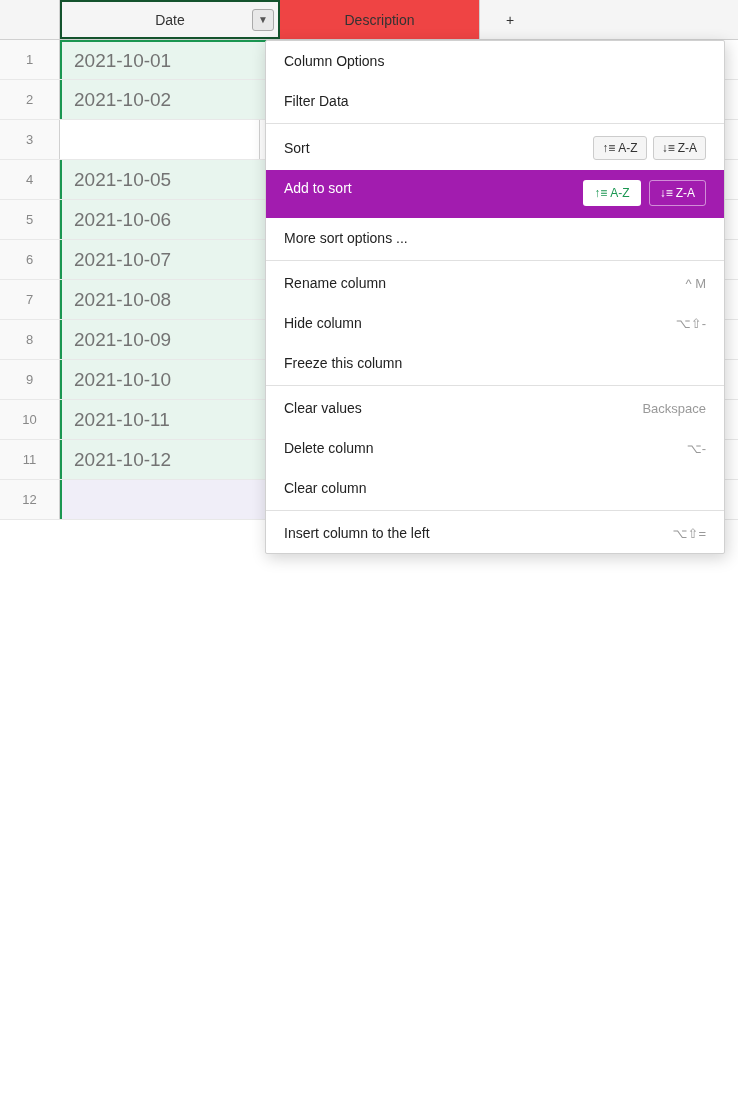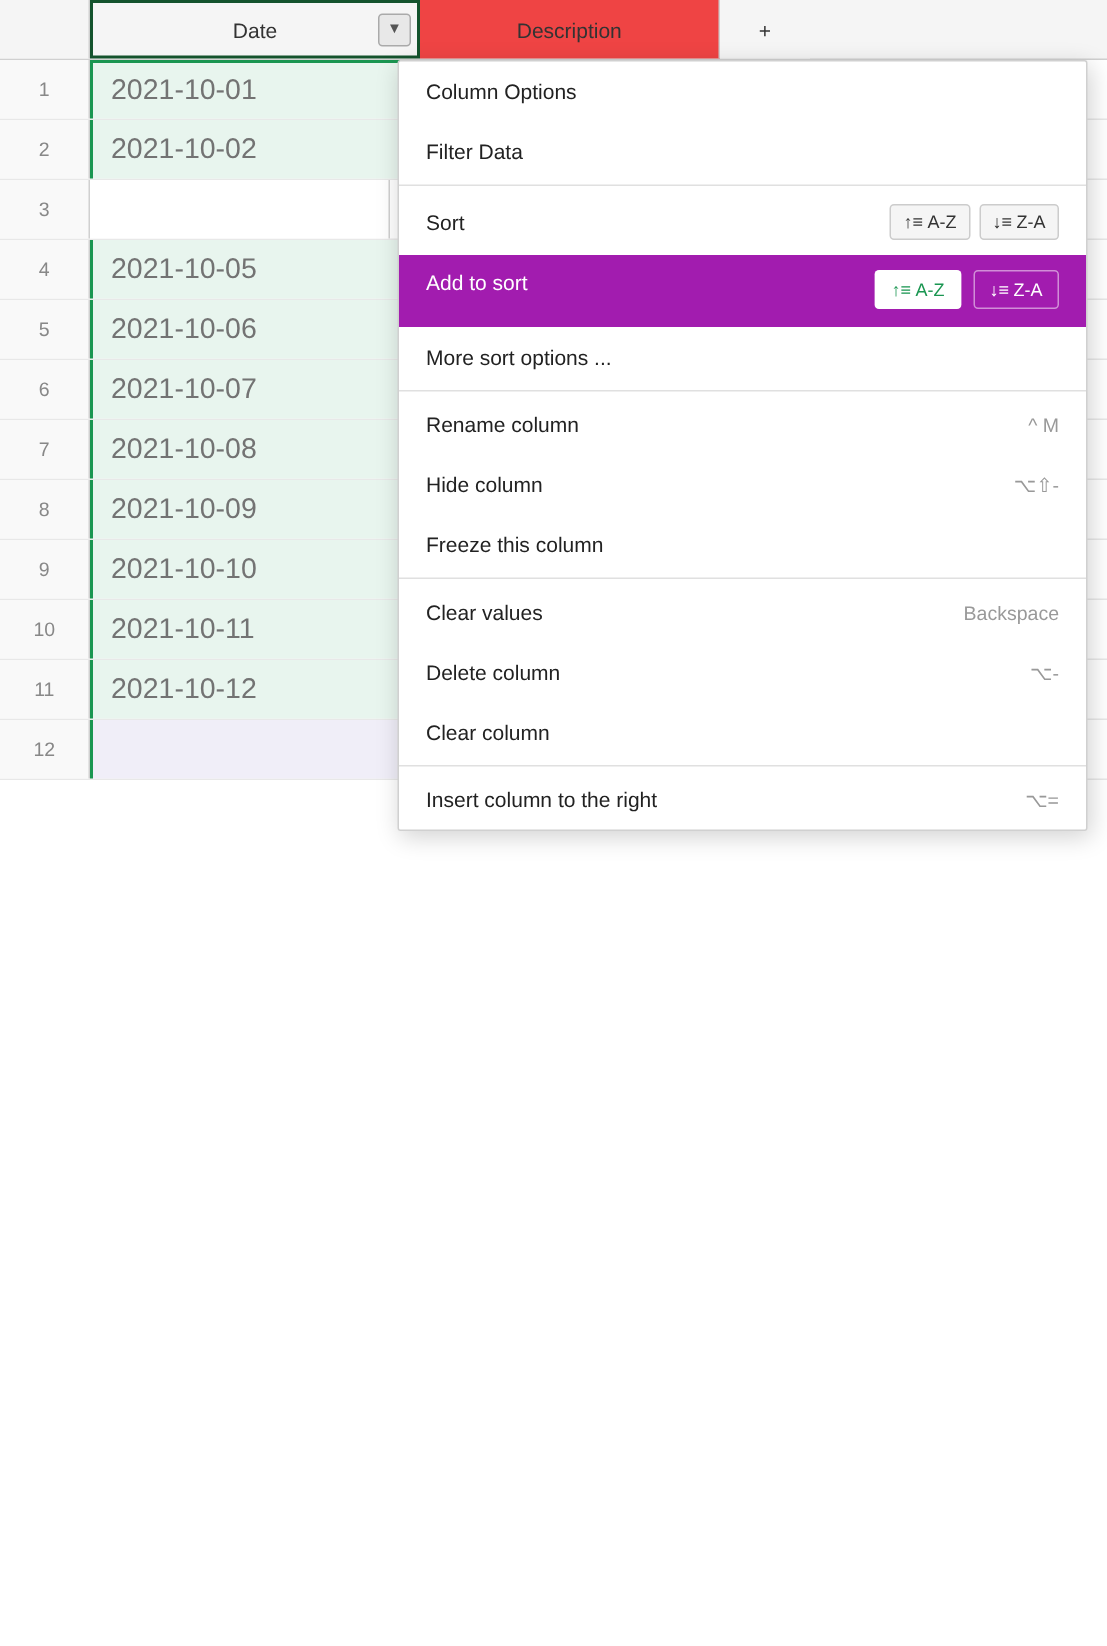--- a/index.html
+++ b/index.html
@@ -411,19 +411,19 @@
     <span class="menu-item-label">Delete column</span>
     <span class="menu-item-shortcut">⌥-</span>
   </div>
 
   <div class="menu-item">
     <span class="menu-item-label">Clear column</span>
   </div>
 
   <div class="menu-divider"></div>
 
-
-  <div class="menu-item">
-    <span class="menu-item-label">Insert column to the right</span>
-    <span class="menu-item-shortcut">⌥=</span>
-  </div>
+  <div class="menu-item">
+    <span class="menu-item-label">Insert column to the left</span>
+    <span class="menu-item-shortcut">⌥⇧=</span>
+  </div>
+
 
 </div>
 
 </body></html>

